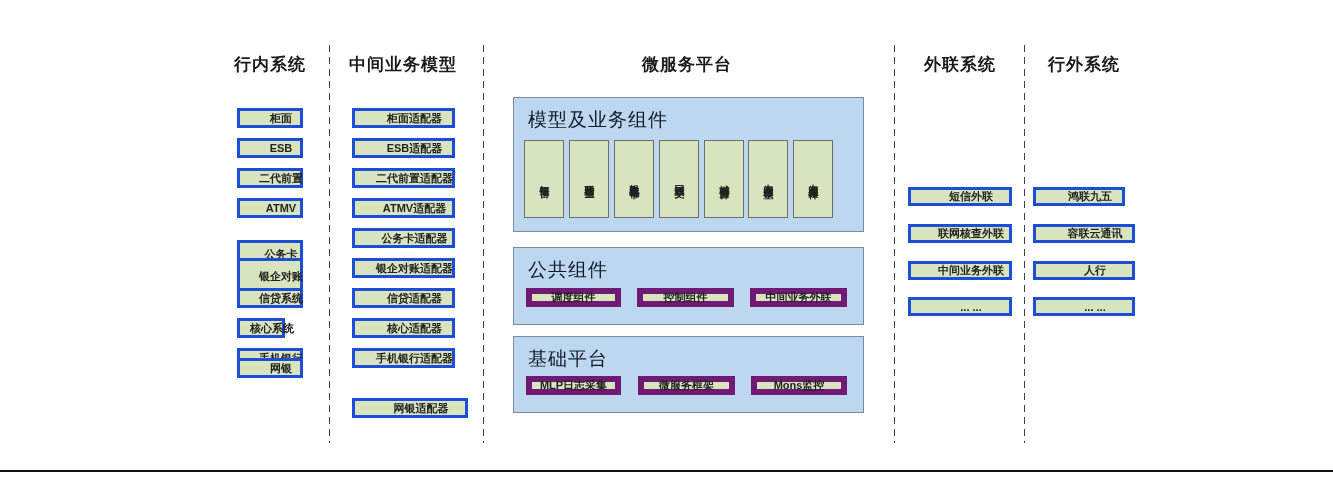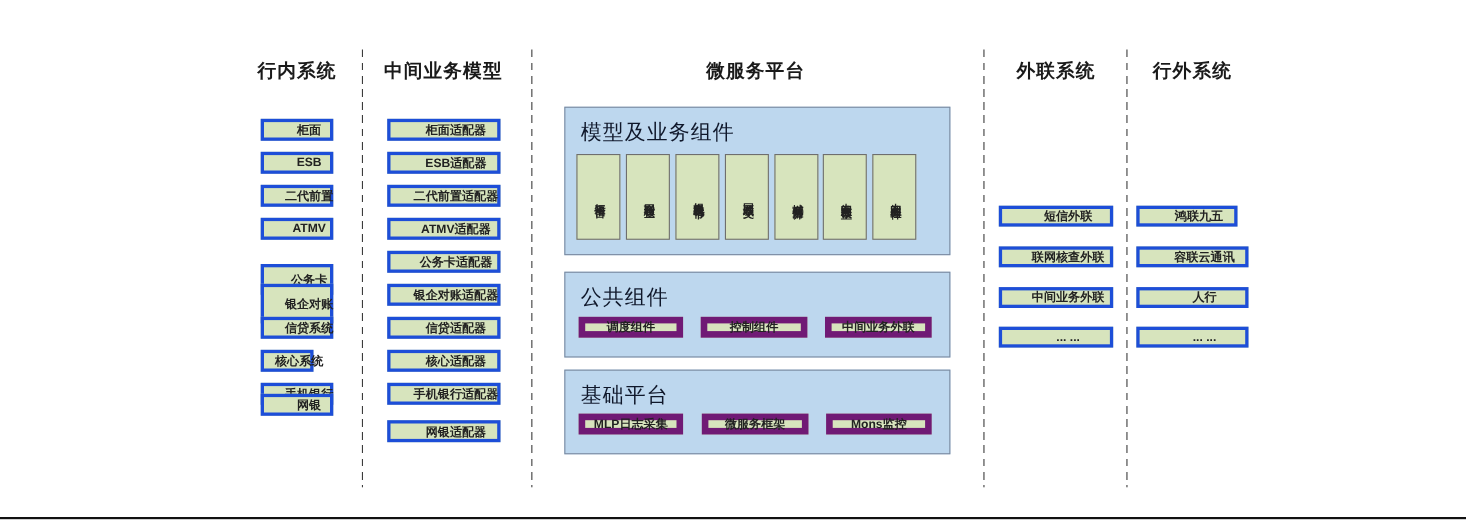--- a/index.html
+++ b/index.html
@@ -137,21 +137,21 @@
 
   <div class="gbox" style="left:352px;top:108px;width:103px;height:20px">柜面适配器</div>
   <div class="gbox" style="left:352px;top:138px;width:103px;height:20px">ESB适配器</div>
   <div class="gbox" style="left:352px;top:168px;width:103px;height:20px">二代前置适配器</div>
   <div class="gbox" style="left:352px;top:198px;width:103px;height:20px">ATMV适配器</div>
   <div class="gbox" style="left:352px;top:228px;width:103px;height:20px">公务卡适配器</div>
   <div class="gbox" style="left:352px;top:258px;width:103px;height:20px">银企对账适配器</div>
   <div class="gbox" style="left:352px;top:288px;width:103px;height:20px">信贷适配器</div>
   <div class="gbox" style="left:352px;top:318px;width:103px;height:20px">核心适配器</div>
   <div class="gbox" style="left:352px;top:348px;width:103px;height:20px">手机银行适配器</div>
-  <div class="gbox" style="left:352px;top:382px;width:103px;height:20px">网银适配器</div>
+  <div class="gbox" style="left:352px;top:398px;width:116px;height:20px">网银适配器</div>
 
   <div class="bluebox" style="top:97px;height:135px">
     <div class="group-title">模型及业务组件</div>
     <div class="vbox" style="left:10px">短信平台</div>
     <div class="vbox" style="left:55px">联网核查</div>
     <div class="vbox" style="left:100px">银联及银行卡</div>
     <div class="vbox" style="left:145px">同城票交</div>
     <div class="vbox" style="left:190px">城商行清算</div>
     <div class="vbox" style="left:234px">中间业务模型</div>
     <div class="vbox" style="left:279px">中间业务组件</div>

